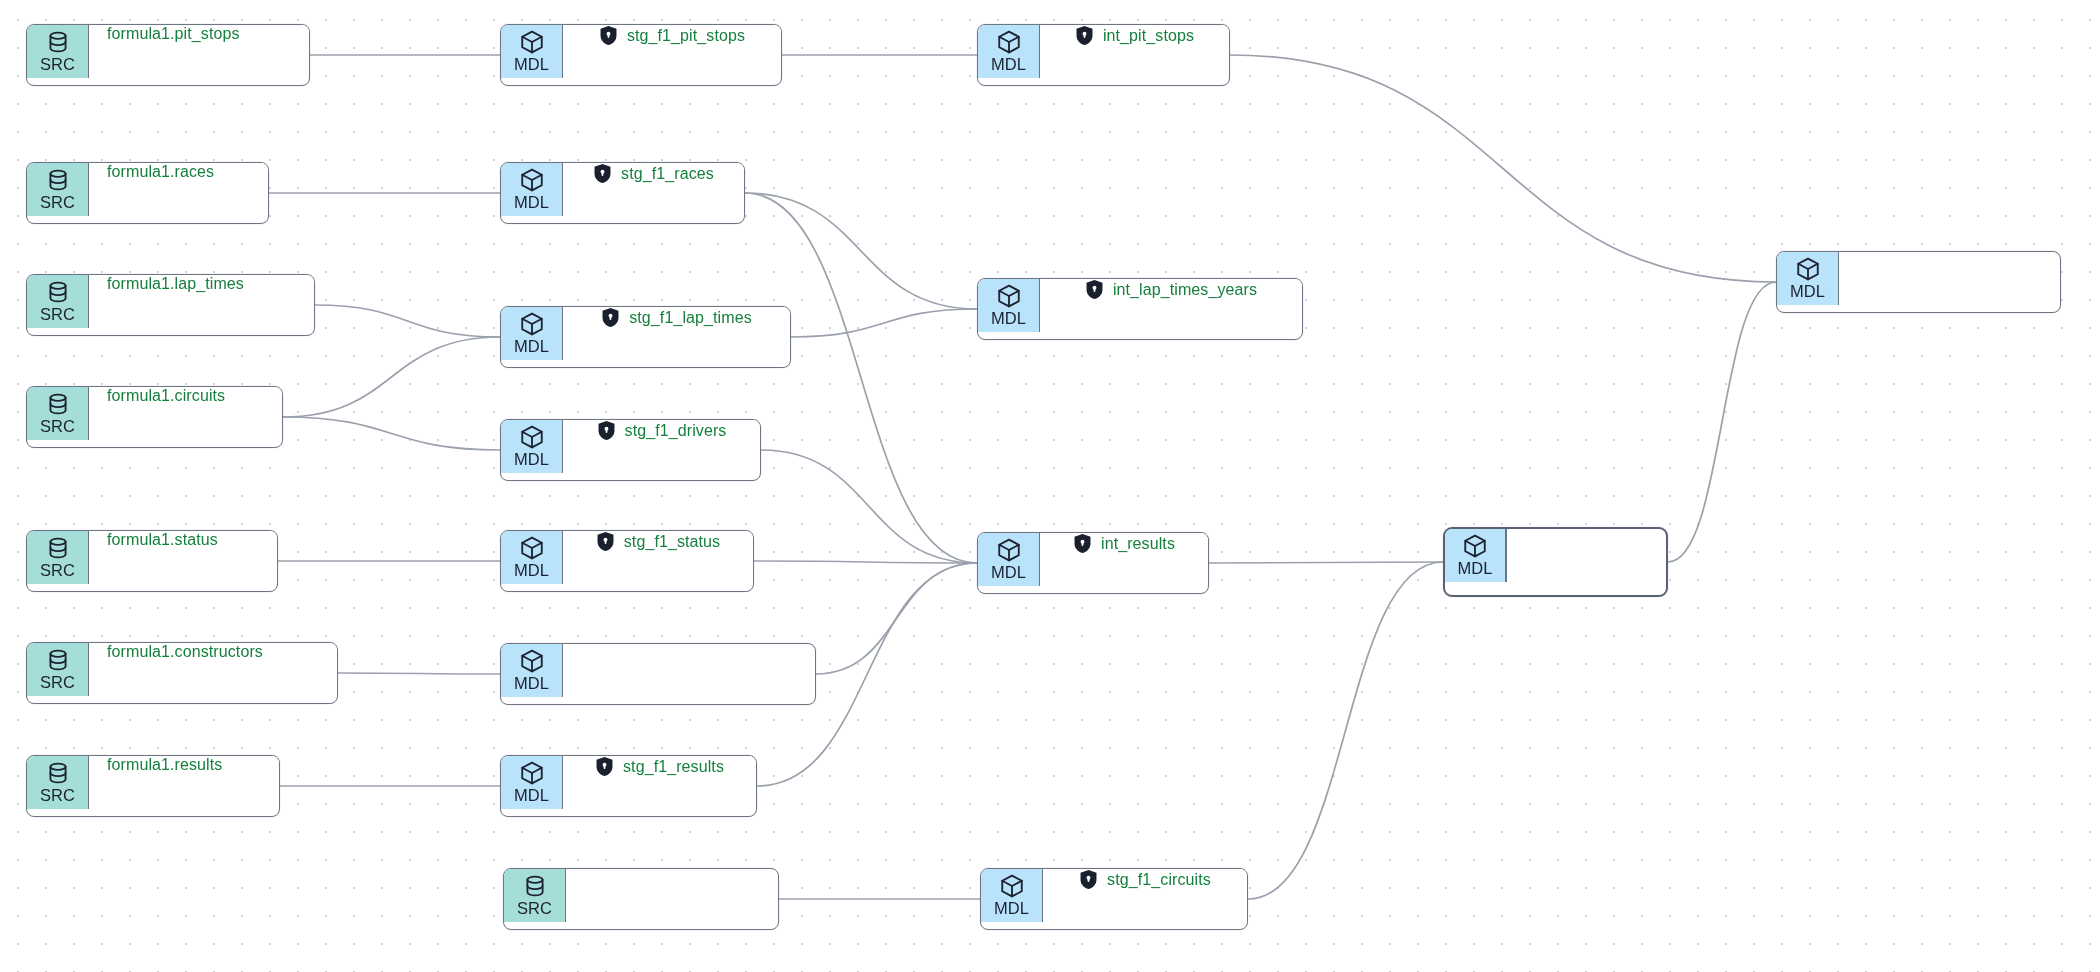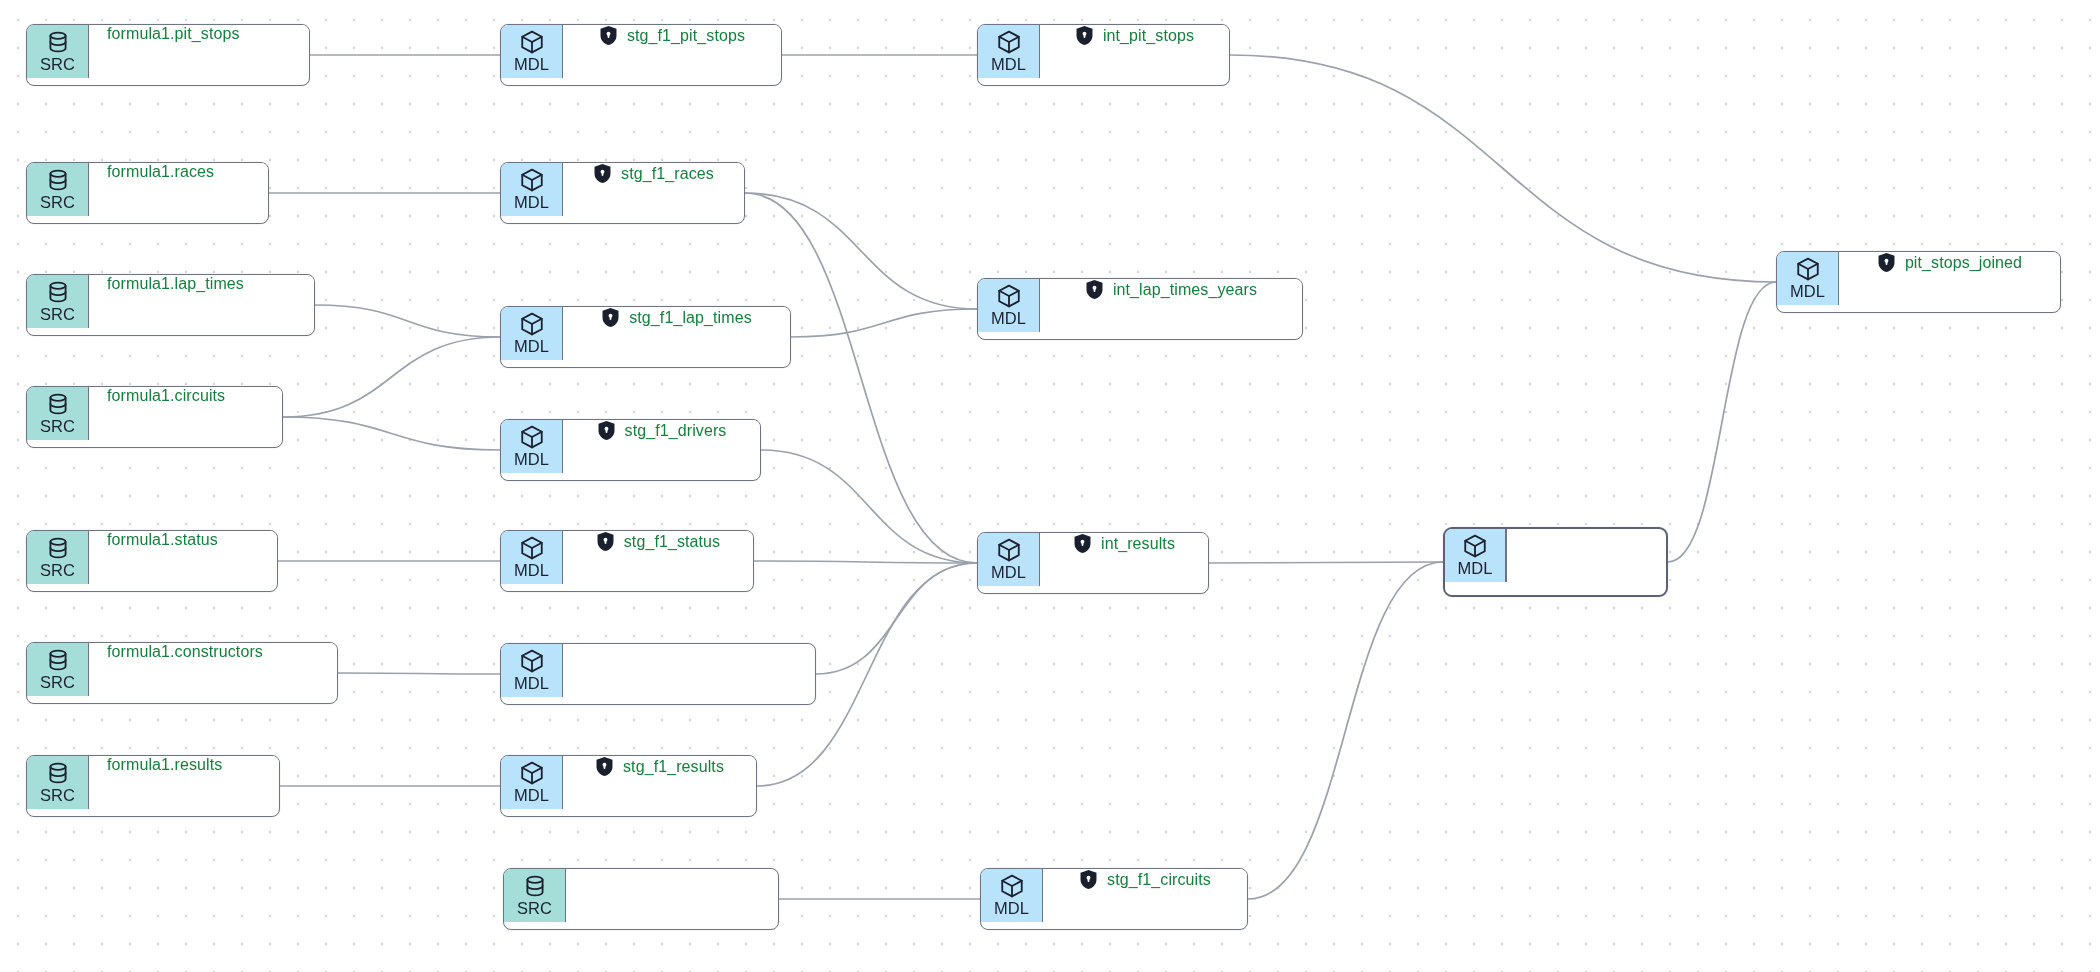--- a/index.html
+++ b/index.html
@@ -406,23 +406,15 @@
       </div>
       <div class="node" style="left: 1776px; top: 251px; width: 285px; height: 62px;">
         <div class="badge mdl">
           <span class="badge-ico"><svg width="26" height="26" viewBox="0 0 24 24" fill="none" stroke="#1c2230" stroke-width="1.7" stroke-linecap="round" stroke-linejoin="round">
               <path d="M12 2.4 21 7.2v9.6L12 21.6 3 16.8V7.2Z"></path>
               <path d="M3 7.2 12 12l9-4.8"></path>
               <path d="M12 12v9.6"></path>
             </svg></span>
           <span class="badge-txt">MDL</span>
         </div>
-        <div class="body center">
-          <span class="shield"><svg width="19" height="21" viewBox="0 0 20 22" aria-hidden="true">
-              <path d="M10 .9 18.4 3.8v7.4c0 4.7-3.4 8.2-8.4 9.9-5-1.7-8.4-5.2-8.4-9.9V3.8Z" fill="#1a202e"></path>
-              <circle cx="10" cy="9.1" r="2.05" fill="#ffffff"></circle>
-              <rect x="9.05" y="9.3" width="1.9" height="4.3" rx=".95" fill="#ffffff"></rect>
-            </svg></span>
-          <span class="label">pit_stops_joined</span>
-        </div>
       </div>
     </div>
 </div>
 
 </body></html>

